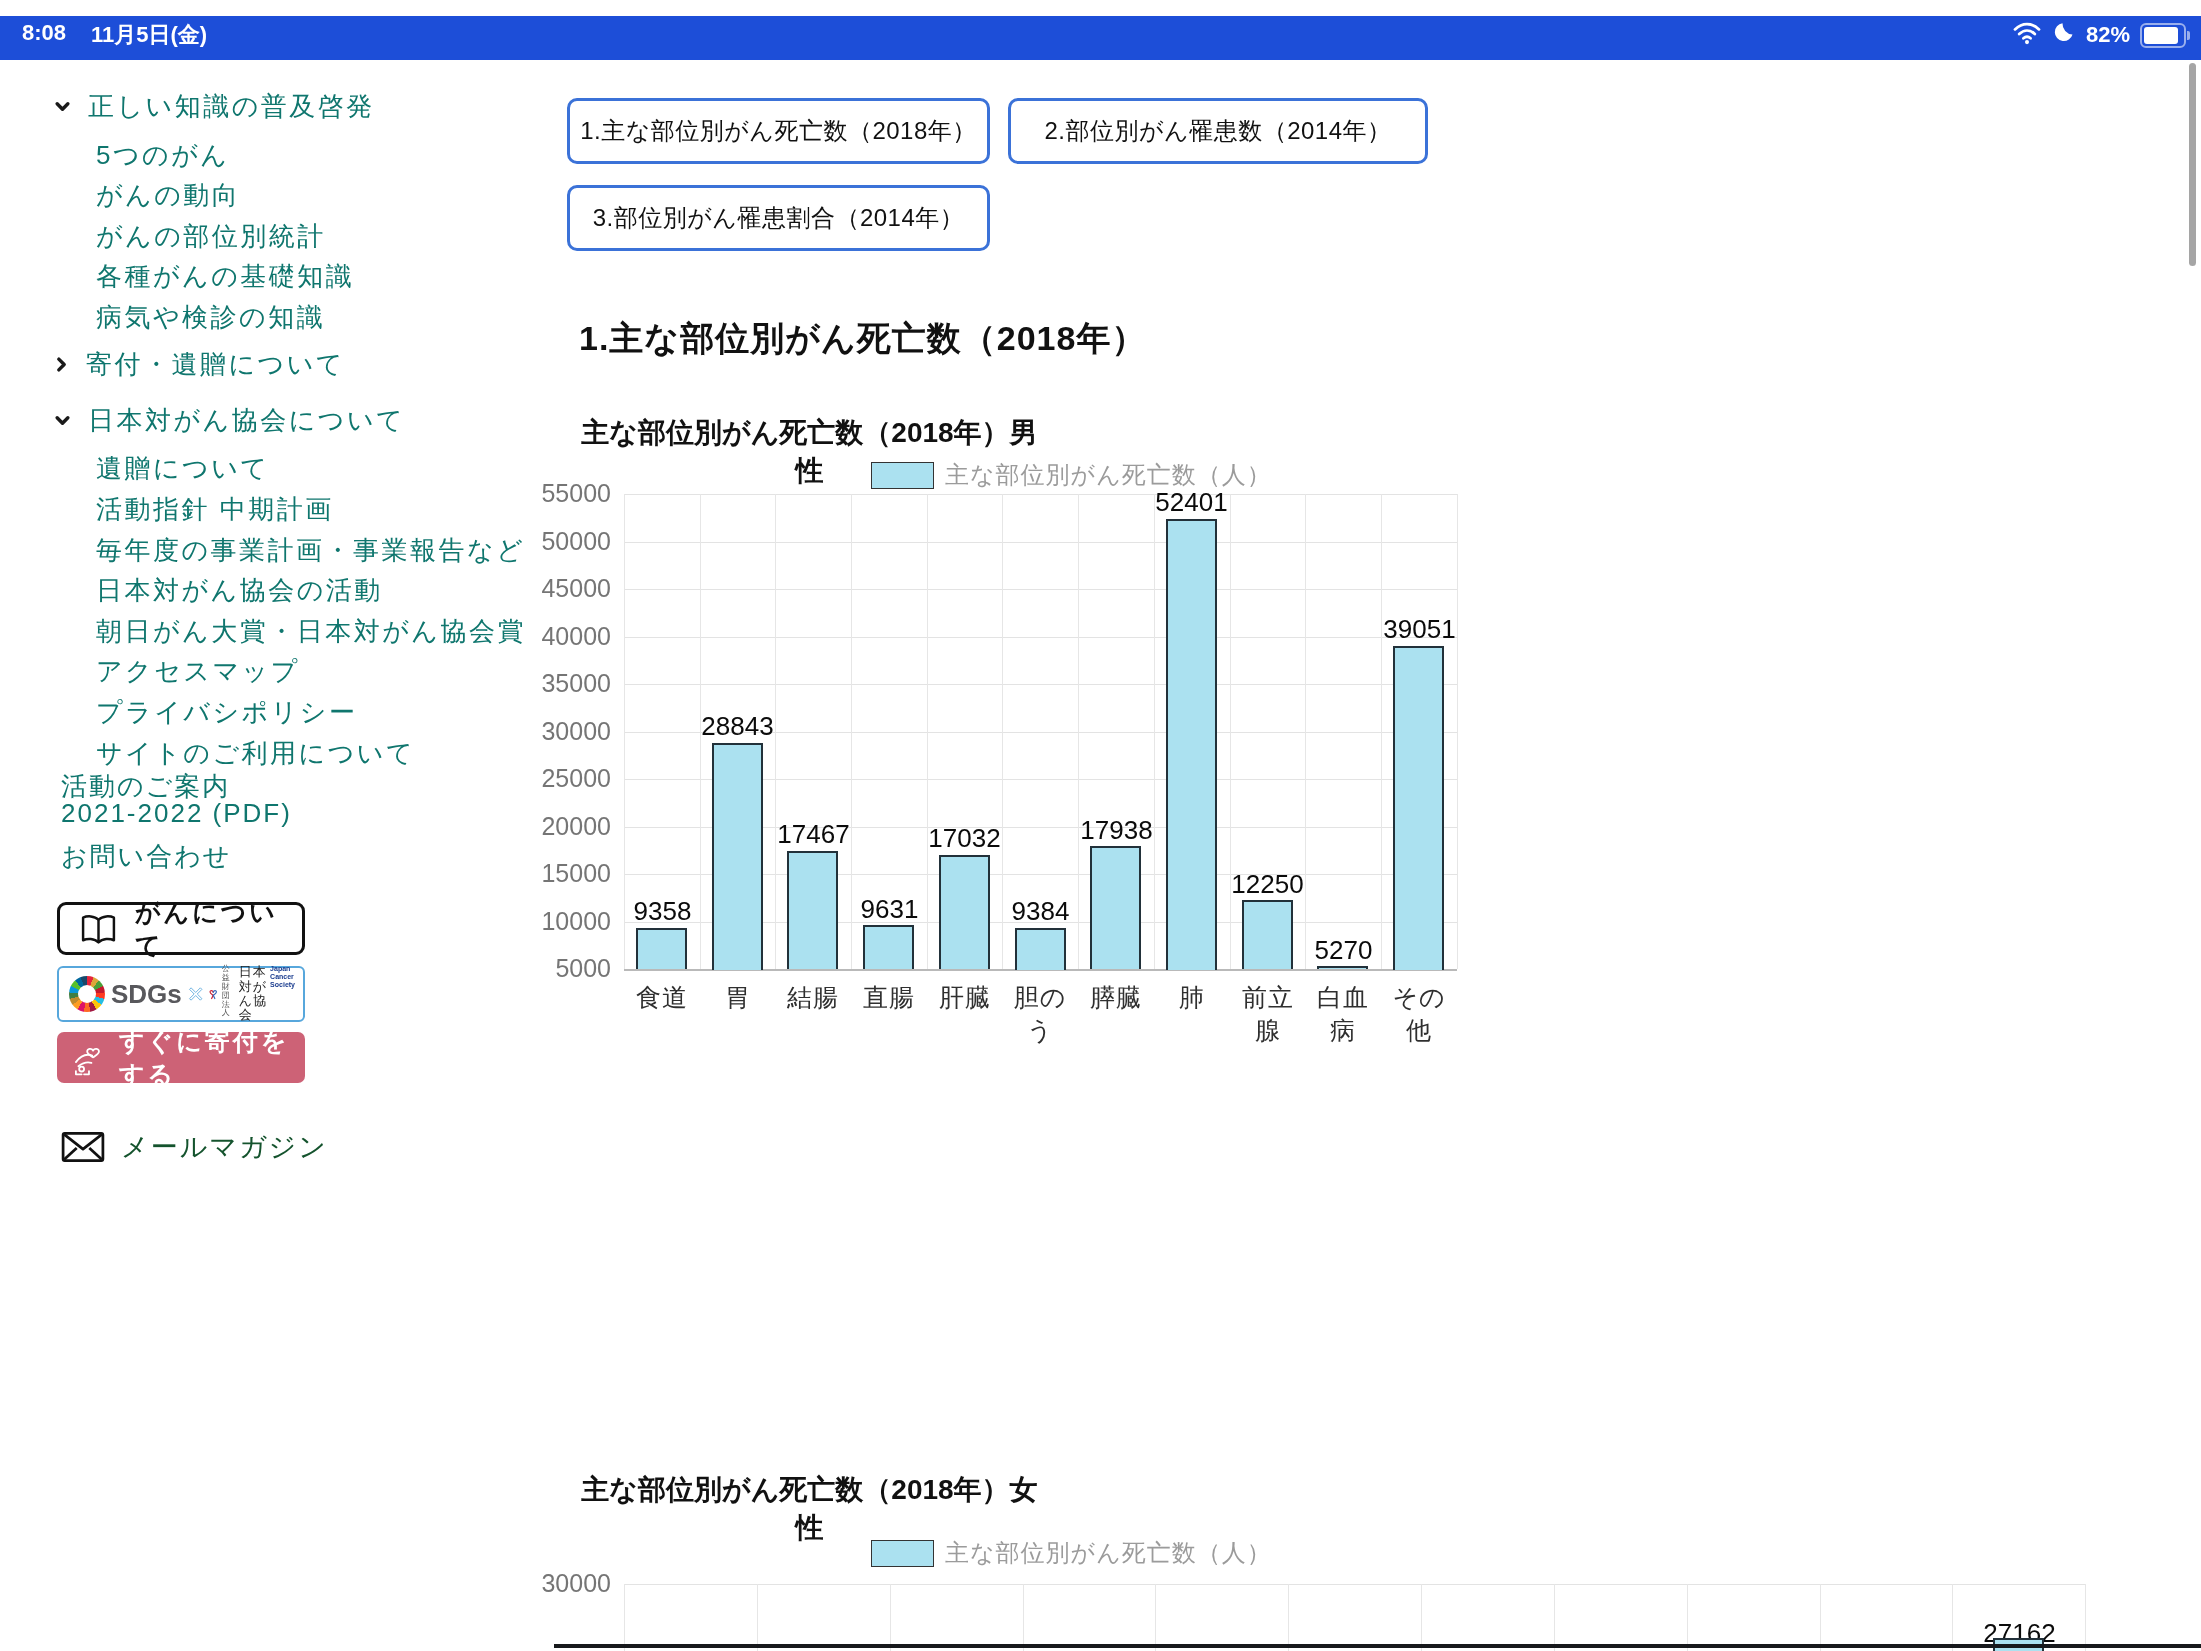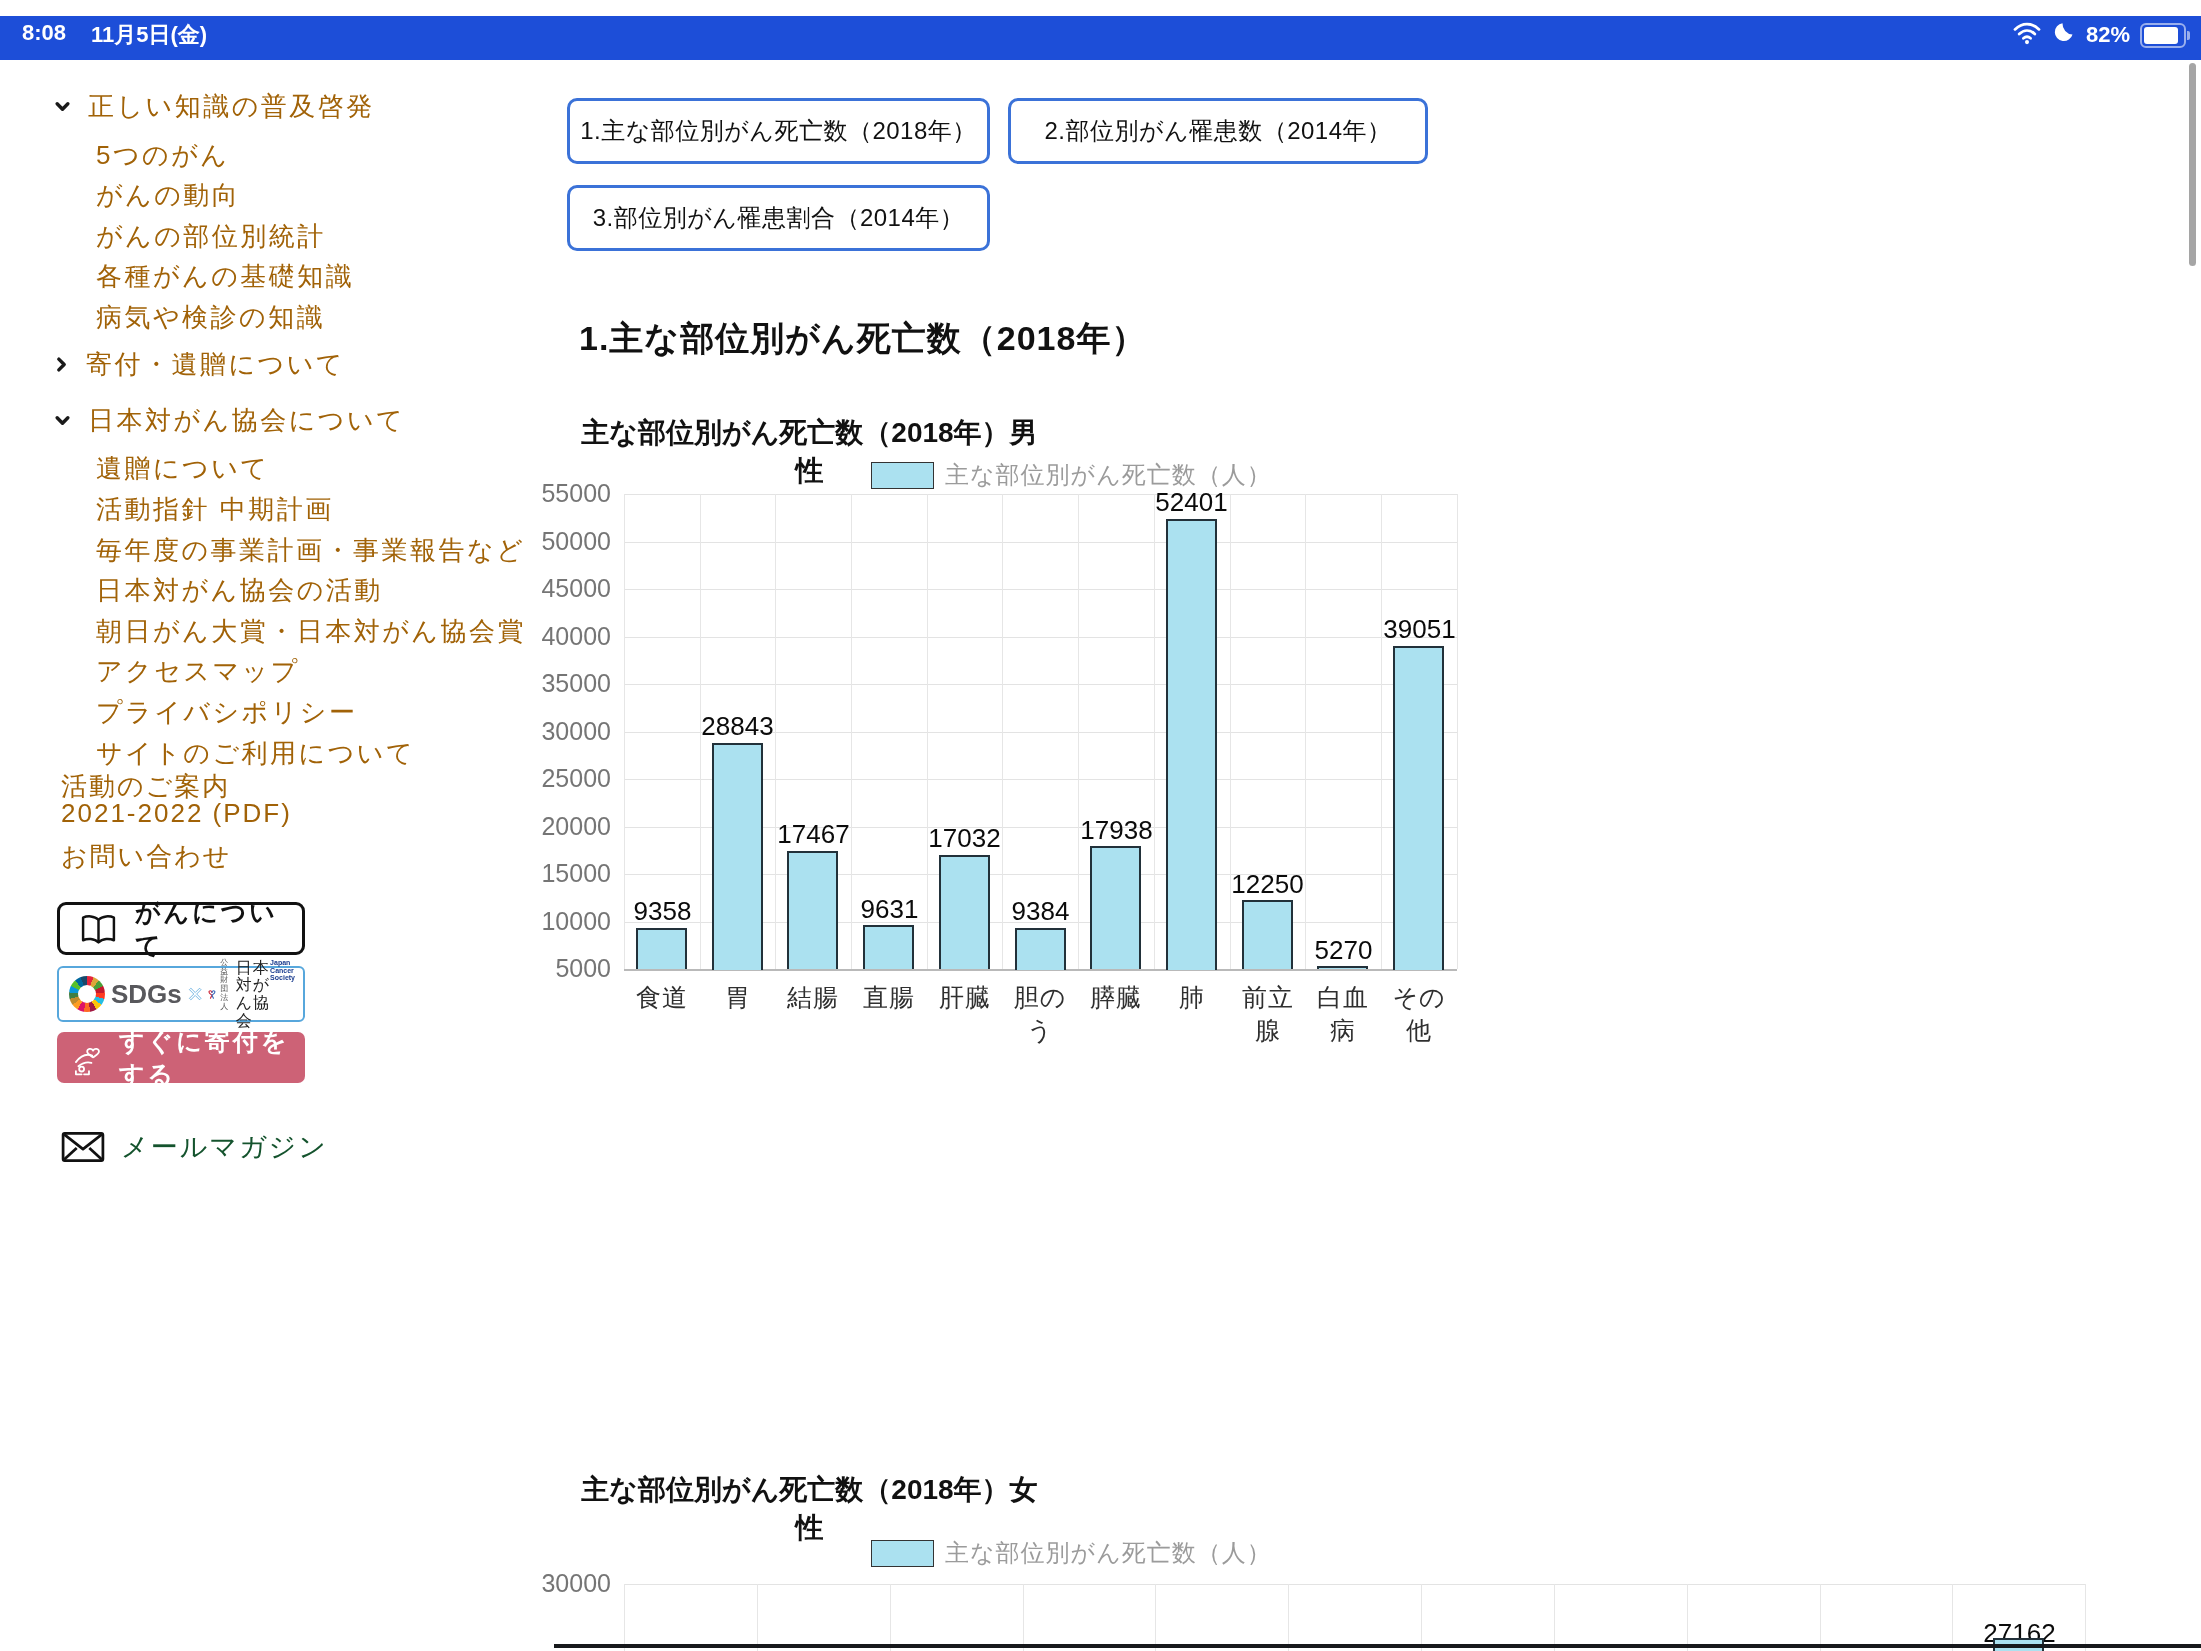--- a/index.html
+++ b/index.html
@@ -14,37 +14,37 @@
   .st-date{position:absolute;left:91px;top:4px;font-size:22px;font-weight:600;color:#fff;}
   .st-right{position:absolute;right:16px;top:5px;display:flex;align-items:center;gap:10px;color:#fff;}
   .st-batt-pct{font-size:22px;font-weight:600;}
   .batt{position:relative;width:42px;height:21px;border:2px solid rgba(255,255,255,.55);border-radius:6px;}
   .batt-fill{position:absolute;left:2px;top:2px;bottom:2px;width:82%;background:#fff;border-radius:3px;}
   .batt-nub{position:absolute;right:-6px;top:6px;width:3px;height:9px;background:rgba(255,255,255,.55);border-radius:0 2px 2px 0;}
   .urlbar{position:absolute;left:0;top:27px;width:100%;height:30px;display:flex;align-items:center;justify-content:center;gap:8px;color:#c9c9ce;font-size:23px;}
   
   .scrollbar{position:absolute;right:6px;top:63px;width:7px;height:203px;border-radius:4px;background:rgba(40,40,40,.42);z-index:6;}
   
-  .nav{position:absolute;display:flex;align-items:center;gap:17px;font-size:26px;color:#a16207;letter-spacing:2.5px;white-space:nowrap;cursor:pointer;}
+  .nav{position:absolute;display:flex;align-items:center;gap:17px;font-size:26px;color:#0f766e;letter-spacing:2.5px;white-space:nowrap;cursor:pointer;}
   .lvl1{left:54px;}
   .lvl2{left:96px;}
   .lvl0{left:61px;letter-spacing:2px;}
   .chev{flex:0 0 auto;display:block;}
   .side-btn{position:absolute;left:57px;width:248px;box-sizing:border-box;display:flex;align-items:center;cursor:pointer;}
   .about-btn{top:902px;height:53px;border:3.5px solid #111;border-radius:9px;background:#fff;padding-left:20px;gap:18px;}
   .about-btn span.t{font-size:25px;font-weight:700;letter-spacing:3px;color:#111;}
   .sdgs-btn{top:966px;height:56px;border:2.5px solid #57a7dc;border-radius:6px;background:#fff;padding:0 8px 0 10px;gap:6px;justify-content:space-between;}
   .sdgs-wheel{width:36px;height:36px;border-radius:50%;position:relative;flex:0 0 auto;
     background:conic-gradient(#e5243b 0 21deg,#dda63a 21deg 42deg,#4c9f38 42deg 64deg,#c5192d 64deg 85deg,#ff3a21 85deg 106deg,#26bde2 106deg 127deg,#fcc30b 127deg 148deg,#a21942 148deg 169deg,#fd6925 169deg 190deg,#dd1367 190deg 212deg,#fd9d24 212deg 233deg,#bf8b2e 233deg 254deg,#3f7e44 254deg 275deg,#0a97d9 275deg 296deg,#56c02b 296deg 318deg,#00689d 318deg 339deg,#19486a 339deg 360deg);}
   .sdgs-wheel::after{content:"";position:absolute;inset:9px;border-radius:50%;background:#fff;}
   .sdgs-label{font-size:26px;font-weight:800;color:#58585c;letter-spacing:0;}
   .jcs{display:flex;align-items:center;gap:4px;}
   .jcs-text{display:flex;line-height:1.1;}
   .jcs-sub{font-size:8px;color:#555;letter-spacing:1px;}
-  .jcs-name{font-size:16px;color:#222;font-family:"Liberation Serif","DejaVu Serif",serif;letter-spacing:1px;}
+  .jcs-name{font-size:13px;color:#222;font-family:"Liberation Serif","DejaVu Serif",serif;letter-spacing:1px;}
   .jcs-en{font-size:7px;font-weight:700;color:#1a3c8f;}
   .donate-btn{top:1032px;height:51px;background:#cd6276;border-radius:7px;padding-left:14px;gap:12px;}
   .donate-btn span.t{font-size:25px;font-weight:700;letter-spacing:3px;color:#fff;}
   .newsletter{position:absolute;left:61px;top:1129px;display:flex;align-items:center;gap:16px;cursor:pointer;}
   .newsletter span.t{font-size:27px;color:#14532d;letter-spacing:2px;}
   
   .btn-blue{position:absolute;box-sizing:border-box;border:3px solid #3b72d8;border-radius:10px;background:#fff;
     display:flex;align-items:center;justify-content:center;font-size:24px;color:#111;cursor:pointer;letter-spacing:0.5px;}
   .page-title{position:absolute;left:579px;top:293px;font-size:34px;font-weight:700;color:#111;letter-spacing:1px;}
   .chart-title{position:absolute;left:579px;width:461px;text-align:center;font-size:28px;font-weight:700;color:#111;}

